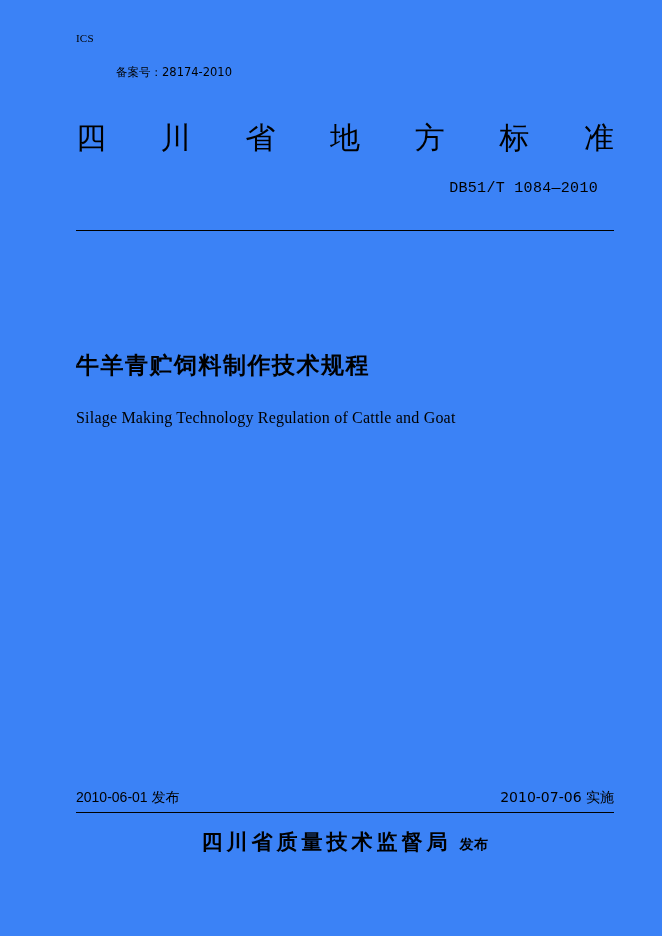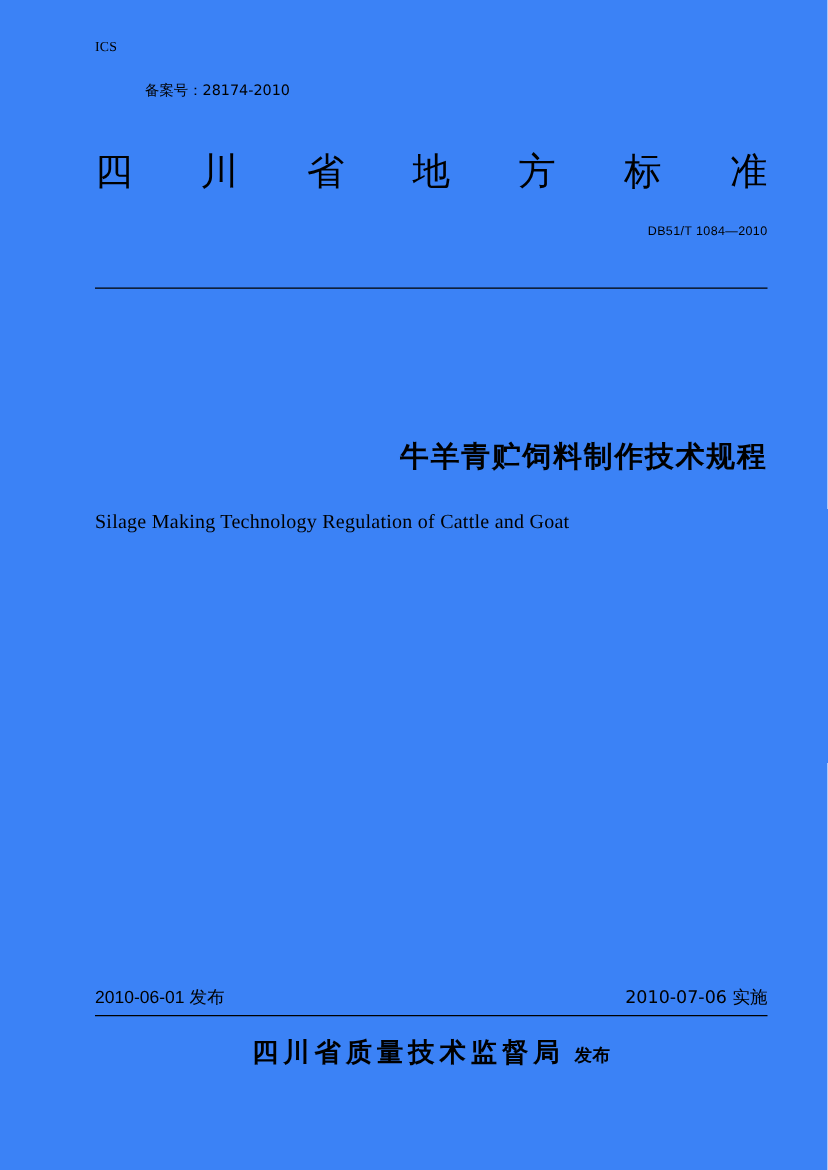--- a/index.html
+++ b/index.html
@@ -73,24 +73,24 @@
     font-weight: 500;
     line-height: 1.3;
   }
   .std-row span {
     display: inline-block;
   }
 
   
   .std-number {
     position: absolute;
-    right: 0;
+    right: 16px;
     top: 180px;
-    font-size: 10px;
-    font-family: Liberation Sans, sans-serif;
+    font-size: 15px;
+    font-family: Liberation Mono, monospace;
     letter-spacing: 0.3px;
   }
 
   
   .rule-top {
     position: absolute;
     left: 0;
     top: 230px;
     width: 538px;
     height: 0;
@@ -104,21 +104,21 @@
     height: 0;
     border-top: 1.4px solid #000;
   }
 
   
   .doc-title {
     position: absolute;
     left: 0;
     top: 350px;
     width: 538px;
-    text-align: right;
+    text-align: left;
     font-size: 23px;
     font-family: "DejaVu Sans", sans-serif;
     font-weight: bold;
     letter-spacing: 1.5px;
   }
   .doc-title-en {
     position: absolute;
     left: 0;
     top: 409px;
     width: 538px;

